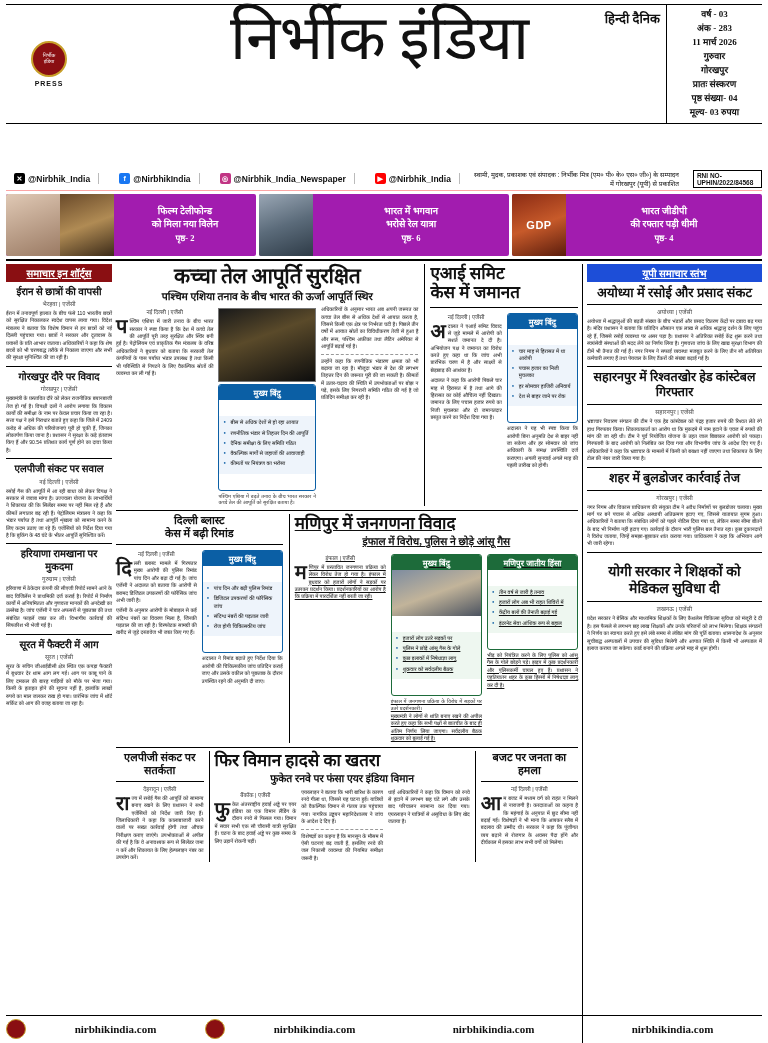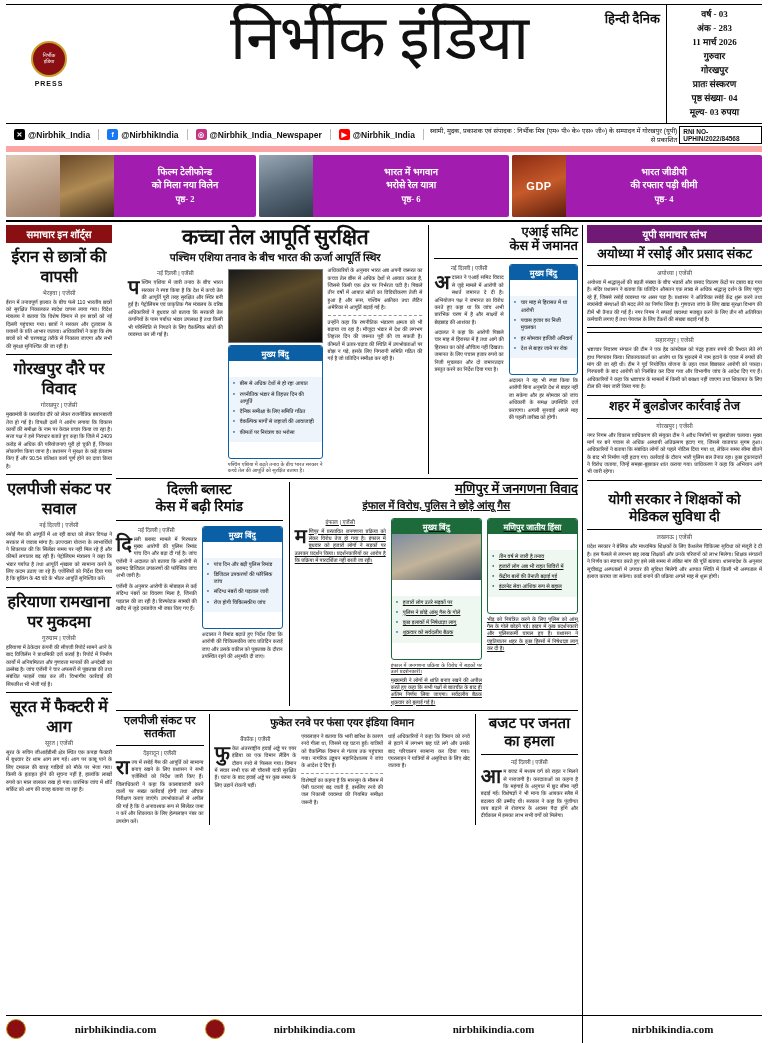--- a/index.html
+++ b/index.html
@@ -34,22 +34,22 @@
   .title-main {
     font-family:"Liberation Serif", serif;
     font-size:62px; font-weight:normal; line-height:.96; letter-spacing:-1px;
     padding:2px 0 4px;
   }
   .mh-right { width:96px; border-left:1px solid #000; font-size:9px; line-height:1.55;
      text-align:center; padding:3px 2px; font-weight:bold; font-family:"Liberation Serif", serif;}
 
   
   .social {
-    display:flex; align-items:center; gap:0; border-bottom:6px solid #fca5a5;
-    font-size:8.5px; padding:2px 0; font-weight:bold;
+    display:flex; align-items:center; gap:12px; border-bottom:1px solid #fca5a5;
+    font-size:8.5px; padding:2px 0; font-weight:bold;margin-top:44px;
   }
   .soc-item { display:flex; align-items:center; gap:3px; padding:0 8px; border-right:1px solid #bbb; }
   .soc-ico { width:11px; height:11px; border-radius:2px; display:inline-block; color:#fff;
      font-size:7px; text-align:center; line-height:11px; }
   .ico-x{background:#000;} .ico-fb{background:#1877f2;} .ico-ig{background:#c13584;} .ico-yt{background:#ff0000;}
   .soc-tail { margin-left:auto; font-size:6.5px; font-weight:normal; text-align:right; padding-right:2px;}
   .rni { font-size:6.5px; border:1px solid #000; padding:1px 3px; }
 
   
   .teasers { display:flex; gap:3px; margin:3px 0; height:62px; }
@@ -66,38 +66,38 @@
   .img-portrait{background:linear-gradient(160deg,#e0c9b5,#9a7a63);}
 
   
   .grid { display:flex; gap:4px; border-top:2px solid #000; padding-top:3px; height:846px; }
   .col-left { width:106px; flex:none; }
   .col-mid  { flex:1; }
   .col-right{ width:180px; flex:none; border-left:1px solid #000; padding-left:4px;}
 
   .sec-head {
     background:#8a0f12; color:#fff; font-size:10px; font-weight:bold; text-align:center;
-    padding:2px 0; margin-bottom:3px; font-family:"Liberation Serif", serif;
-  }
-  .sec-head.grn { background:#701a75; }
+    padding:2px 0; margin-bottom:3px; font-family:"Liberation Serif", serif;text-decoration:underline;
+  }
+  .sec-head.grn { background:#1d4ed8; }
   .brief-title {
-    font-family:"Liberation Serif", serif; font-weight:bold; font-size:16px;
+    font-family:"Liberation Serif", serif; font-weight:bold; font-size:10px;
     text-align:center; line-height:1.25; margin:4px 0 2px;
   }
   .brief-meta { font-size:6px; text-align:center; color:#444; margin-bottom:2px; }
   .tiny { font-size:5.1px; line-height:1.45; text-align:justify; color:#1a1a1a; }
   .rule { border-top:1px solid #000; margin:4px 0 3px; }
   .rule-d { border-top:1px dashed #999; margin:3px 0; }
 
   
   .hl1 { font-family:"Liberation Serif", serif; font-weight:bold; font-size:21px;
      text-align:center; line-height:1.15; letter-spacing:-.3px; }
-  .hl2 { font-family:"Liberation Serif", serif; font-weight:bold; font-size:13px;
-     text-align:right; line-height:1.15; }
-  .hl3 { font-family:"Liberation Serif", serif; font-weight:bold; font-size:14px;
+  .hl2 { font-family:"Liberation Serif", serif; font-weight:bold; font-size:17px;
+     text-align:left; line-height:1.15; }
+  .hl3 { font-family:"Liberation Serif", serif; font-weight:bold; font-size:11px;
      text-align:center; line-height:1.2; }
   .sub  { font-family:"Liberation Serif", serif; font-weight:bold; font-size:10.5px;
      text-align:center; line-height:1.3; margin:2px 0 3px; }
   .byline { font-size:5.6px; text-align:center; color:#333; margin:2px 0; }
 
   .cols3 { display:flex; gap:5px; }
   .cols2 { display:flex; gap:5px; }
   .c { flex:1; }
   .dropcap::first-letter { font-size:20px; font-weight:bold; float:left; line-height:.85; padding-right:2px;
      font-family:"Liberation Serif", serif; }
@@ -230,21 +230,21 @@
       <div>
         <div class="brief-title">सूरत में फैक्टरी में आग</div>
         <div class="brief-meta">सूरत | एजेंसी</div>
         <div class="tiny">सूरत के सचिन जीआईडीसी क्षेत्र स्थित एक कपड़ा फैक्टरी में बुधवार देर शाम आग लग गई। आग पर काबू पाने के लिए दमकल की बारह गाड़ियों को मौके पर भेजा गया। किसी के हताहत होने की सूचना नहीं है, हालांकि लाखों रुपये का माल जलकर राख हो गया। प्रारंभिक जांच में शॉर्ट सर्किट को आग की वजह बताया जा रहा है।</div>
       </div>
     </div>
 
     <div class="col-mid">
 
       <div class="cols2" style="gap:6px;">
-        <div style="flex:2.05;margin-left:12px;">
+        <div style="flex:2.05;">
           <div class="hl1">कच्चा तेल आपूर्ति सुरक्षित</div>
           <div class="sub">पश्चिम एशिया तनाव के बीच भारत की ऊर्जा आपूर्ति स्थिर</div>
           <div class="cols3">
             <div class="c">
               <div class="byline">नई दिल्ली | एजेंसी</div>
               <div class="tiny dropcap">पश्चिम एशिया में जारी तनाव के बीच भारत सरकार ने स्पष्ट किया है कि देश में कच्चे तेल की आपूर्ति पूरी तरह सुरक्षित और स्थिर बनी हुई है। पेट्रोलियम एवं प्राकृतिक गैस मंत्रालय के वरिष्ठ अधिकारियों ने बुधवार को बताया कि सरकारी तेल कंपनियों के पास पर्याप्त भंडार उपलब्ध है तथा किसी भी परिस्थिति से निपटने के लिए वैकल्पिक स्रोतों की व्यवस्था कर ली गई है।</div>
             </div>
             <div class="c">
               <div class="photo oil"></div>
               <div class="kbox">
@@ -362,56 +362,58 @@
       <div class="rule"></div>
 
       <div class="cols2" style="">
         <div style="flex:.72;">
           <div class="hl3" style="font-size:11px;">एलपीजी संकट पर सतर्कता</div>
           <div class="rule"></div>
           <div class="byline">देहरादून | एजेंसी</div>
           <div class="tiny dropcap">राज्य में रसोई गैस की आपूर्ति को सामान्य बनाए रखने के लिए प्रशासन ने सभी एजेंसियों को निर्देश जारी किए हैं। जिलाधिकारी ने कहा कि कालाबाजारी करने वालों पर सख्त कार्रवाई होगी तथा औचक निरीक्षण कराए जाएंगे। उपभोक्ताओं से अपील की गई है कि वे अनावश्यक रूप से सिलेंडर जमा न करें और शिकायत के लिए हेल्पलाइन नंबर का उपयोग करें।</div>
         </div>
         <div style="flex:2.1; border-left:1px solid #000; padding-left:5px;">
+          <div class="hl2">फिर विमान हादसे का खतरा</div>
           <div class="sub">फुकेत रनवे पर फंसा एयर इंडिया विमान</div>
           <div class="cols3">
             <div class="c">
               <div class="byline">बैंकॉक | एजेंसी</div>
               <div class="tiny dropcap">फुकेत अंतरराष्ट्रीय हवाई अड्डे पर एयर इंडिया का एक विमान लैंडिंग के दौरान रनवे से फिसल गया। विमान में सवार सभी एक सौ चौरासी यात्री सुरक्षित हैं। घटना के बाद हवाई अड्डे पर कुछ समय के लिए उड़ानें रोकनी पड़ीं।</div>
             </div>
             <div class="c">
               <div class="tiny">एयरलाइन ने बताया कि भारी बारिश के कारण रनवे गीला था, जिससे यह घटना हुई। यात्रियों को वैकल्पिक विमान से गंतव्य तक पहुंचाया गया। नागरिक उड्डयन महानिदेशालय ने जांच के आदेश दे दिए हैं।</div>
               <div class="rule-d"></div>
               <div class="tiny">विशेषज्ञों का कहना है कि मानसून के मौसम में ऐसी घटनाएं बढ़ जाती हैं, इसलिए रनवे की जल निकासी व्यवस्था की नियमित समीक्षा जरूरी है।</div>
             </div>
             <div class="c">
               <div class="tiny">थाई अधिकारियों ने कहा कि विमान को रनवे से हटाने में लगभग छह घंटे लगे और उसके बाद परिचालन सामान्य कर दिया गया। एयरलाइन ने यात्रियों से असुविधा के लिए खेद जताया है।</div>
             </div>
           </div>
         </div>
         <div style="flex:.8; border-left:1px solid #000; padding-left:5px;">
-          <div class="hl3" style="font-size:15px;">बजट पर जनता का हमला</div>
+          <div class="hl3" style="font-size:11px;">बजट पर जनता का हमला</div>
           <div class="rule"></div>
           <div class="byline">नई दिल्ली | एजेंसी</div>
           <div class="tiny dropcap">आम बजट में मध्यम वर्ग को राहत न मिलने से नाराजगी है। करदाताओं का कहना है कि महंगाई के अनुपात में छूट सीमा नहीं बढ़ाई गई। विशेषज्ञों ने भी माना कि आयकर स्लैब में बदलाव की उम्मीद थी। सरकार ने कहा कि पूंजीगत व्यय बढ़ाने से रोजगार के अवसर पैदा होंगे और दीर्घकाल में इसका लाभ सभी वर्गों को मिलेगा।</div>
         </div>
       </div>
     </div>
 
     <div class="col-right">
       <div class="sec-head grn">यूपी समाचार स्तंभ</div>
 
       <div>
         <div class="hl3" style="font-size:13px;">अयोध्या में रसोई और प्रसाद संकट</div>
         <div class="rule"></div>
         <div class="brief-meta">अयोध्या | एजेंसी</div>
         <div class="tiny">अयोध्या में श्रद्धालुओं की बढ़ती संख्या के बीच भंडारों और प्रसाद वितरण केंद्रों पर दबाव बढ़ गया है। मंदिर प्रशासन ने बताया कि प्रतिदिन औसतन एक लाख से अधिक श्रद्धालु दर्शन के लिए पहुंच रहे हैं, जिससे रसोई व्यवस्था पर असर पड़ा है। प्रशासन ने अतिरिक्त रसोई केंद्र शुरू करने तथा स्वयंसेवी संस्थाओं की मदद लेने का निर्णय लिया है। गुणवत्ता जांच के लिए खाद्य सुरक्षा विभाग की टीमें भी तैनात की गई हैं। नगर निगम ने सफाई व्यवस्था मजबूत करने के लिए तीन सौ अतिरिक्त कर्मचारी लगाए हैं तथा पेयजल के लिए टैंकरों की संख्या बढ़ाई गई है।</div>
       </div>
       <div class="rule"></div>
       <div>
+        <div class="hl3" style="font-size:12.5px;">सहारनपुर में रिश्वतखोर हेड कांस्टेबल गिरफ्तार</div>
         <div class="rule"></div>
         <div class="brief-meta">सहारनपुर | एजेंसी</div>
         <div class="tiny">भ्रष्टाचार निवारण संगठन की टीम ने एक हेड कांस्टेबल को पंद्रह हजार रुपये की रिश्वत लेते रंगे हाथ गिरफ्तार किया। शिकायतकर्ता का आरोप था कि मुकदमे में नाम हटाने के एवज में रुपयों की मांग की जा रही थी। टीम ने पूर्व नियोजित योजना के तहत जाल बिछाकर आरोपी को पकड़ा। गिरफ्तारी के बाद आरोपी को निलंबित कर दिया गया और विभागीय जांच के आदेश दिए गए हैं। अधिकारियों ने कहा कि भ्रष्टाचार के मामलों में किसी को बख्शा नहीं जाएगा तथा शिकायत के लिए टोल फ्री नंबर जारी किया गया है।</div>
       </div>
       <div class="rule"></div>
       <div>
         <div class="hl3" style="font-size:12.5px;">शहर में बुलडोजर कार्रवाई तेज</div>
         <div class="rule"></div>
         <div class="brief-meta">गोरखपुर | एजेंसी</div>
         <div class="tiny">नगर निगम और विकास प्राधिकरण की संयुक्त टीम ने अवैध निर्माणों पर बुलडोजर चलाया। मुख्य मार्ग पर बने पचास से अधिक अस्थायी अतिक्रमण हटाए गए, जिससे यातायात सुगम हुआ। अधिकारियों ने बताया कि संबंधित लोगों को पहले नोटिस दिया गया था, लेकिन समय सीमा बीतने के बाद भी निर्माण नहीं हटाए गए। कार्रवाई के दौरान भारी पुलिस बल तैनात रहा। कुछ दुकानदारों ने विरोध जताया, जिन्हें समझा-बुझाकर शांत कराया गया। प्राधिकरण ने कहा कि अभियान आगे भी जारी रहेगा।</div>

